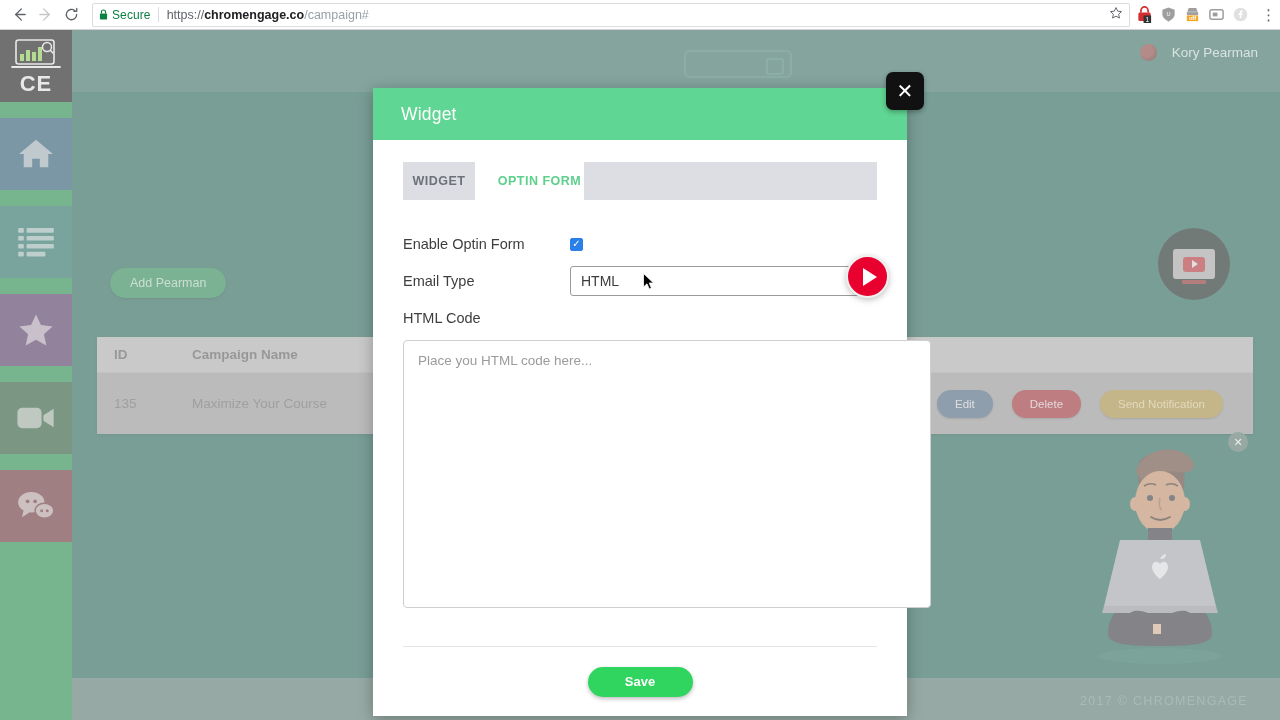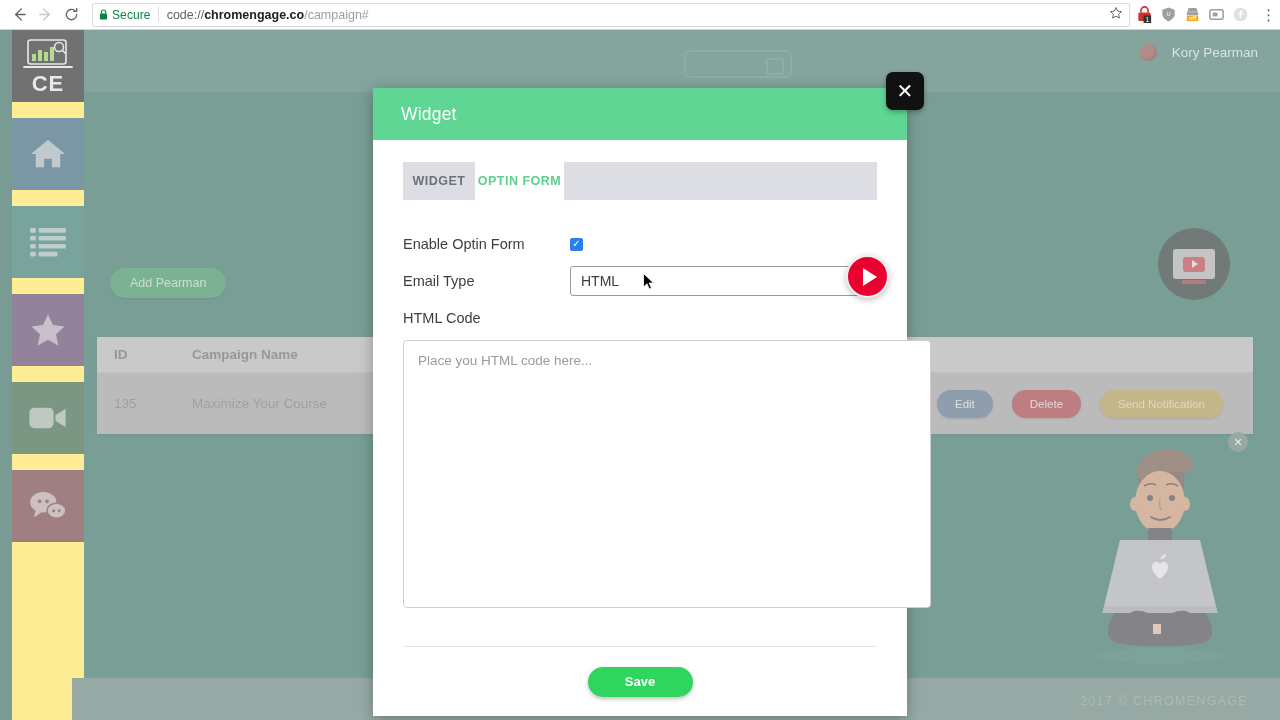--- a/index.html
+++ b/index.html
@@ -98,22 +98,22 @@
     border:2px solid #3b7466; border-radius:6px;
     background:#2c6356;
   }
   #topbar-widget-shape::after{
     content:""; position:absolute; right:6px; top:6px;
     width:14px;height:13px;border:2px solid #3b7466;border-radius:2px;
   }
 
   
   #sidebar {
-    position:absolute; left:12px; top:0; width:72px; bottom:0;
-    background:#fde047;
+    position:absolute; left:0; top:0; width:72px; bottom:0;
+    background:#15803d;
   }
   .side-item {
     width:72px; height:72px;
     display:flex; align-items:center; justify-content:center;
     position:relative;
   }
   .side-item + .side-item { margin-top:16px; }
   #side-logo { background:#0b0b0b; height:72px; flex-direction:column; gap:1px; }
   #side-logo .logo-ce { color:#d8d8d8; font-size:22px; font-weight:700; letter-spacing:1px; line-height:1; }
   .side-ic { opacity:.62; }
@@ -223,21 +223,21 @@
 
   #modal-body { flex:1; padding:22px 30px 0 30px; position:relative; }
 
   
   #tabs { display:flex; height:38px; }
   .tab {
     display:flex; align-items:center; justify-content:center;
     font-size:12.5px; font-weight:700; letter-spacing:.5px;
   }
   #tab-widget { width:72px; background:#dcdee3; color:#6d7179; }
-  #tab-optin { width:89px; background:#fff; color:#5dd08c; }
+  #tab-optin { width:89px; background:#fff; color:#5dd08c;margin-left:20px; }
   #tab-filler { flex:1; background:#dcdee3; }
 
   
   #play-badge {
     position:absolute; right:18px; top:115px;
     width:43px;height:43px;border-radius:50%;
     background:#e8002e;
     display:flex;align-items:center;justify-content:center;
     box-shadow:0 2px 6px rgba(0,0,0,.25);
     border:2px solid #f0f0f0;
@@ -318,21 +318,21 @@
 
   <div id="omnibox">
     <span id="lock-icon">
       <svg width="9" height="11" viewBox="0 0 10 12">
           <rect x="1" y="5" width="8" height="6.5" rx="1" fill="#0b8043"></rect>
           <path d="M2.7 5 V3.3 A2.3 2.3 0 0 1 7.3 3.3 V5" stroke="#0b8043" stroke-width="1.3" fill="none"></path>
         </svg>
     </span>
     <span id="secure-label">Secure</span>
     <span id="url-divider"></span>
-    <span id="url-text"><span class="pathpart">code://</span><b>chromengage.co</b><span>/campaign#</span></span>
+    <span id="url-text"><span class="pathpart">https://</span><b>chromengage.co</b><span>/campaign#</span></span>
     <span id="star-icon">
       <svg width="14" height="14" viewBox="0 0 16 16">
           <path d="M8 1.8 L9.9 5.9 L14.3 6.4 L11 9.4 L11.9 13.8 L8 11.6 L4.1 13.8 L5 9.4 L1.7 6.4 L6.1 5.9 Z" stroke="#5f6368" stroke-width="1.1" fill="none" stroke-linejoin="round"></path>
         </svg>
     </span>
   </div>
 
   <div class="ext-icons">
     <span class="ext">
       <svg width="17" height="17" viewBox="0 0 18 18">

